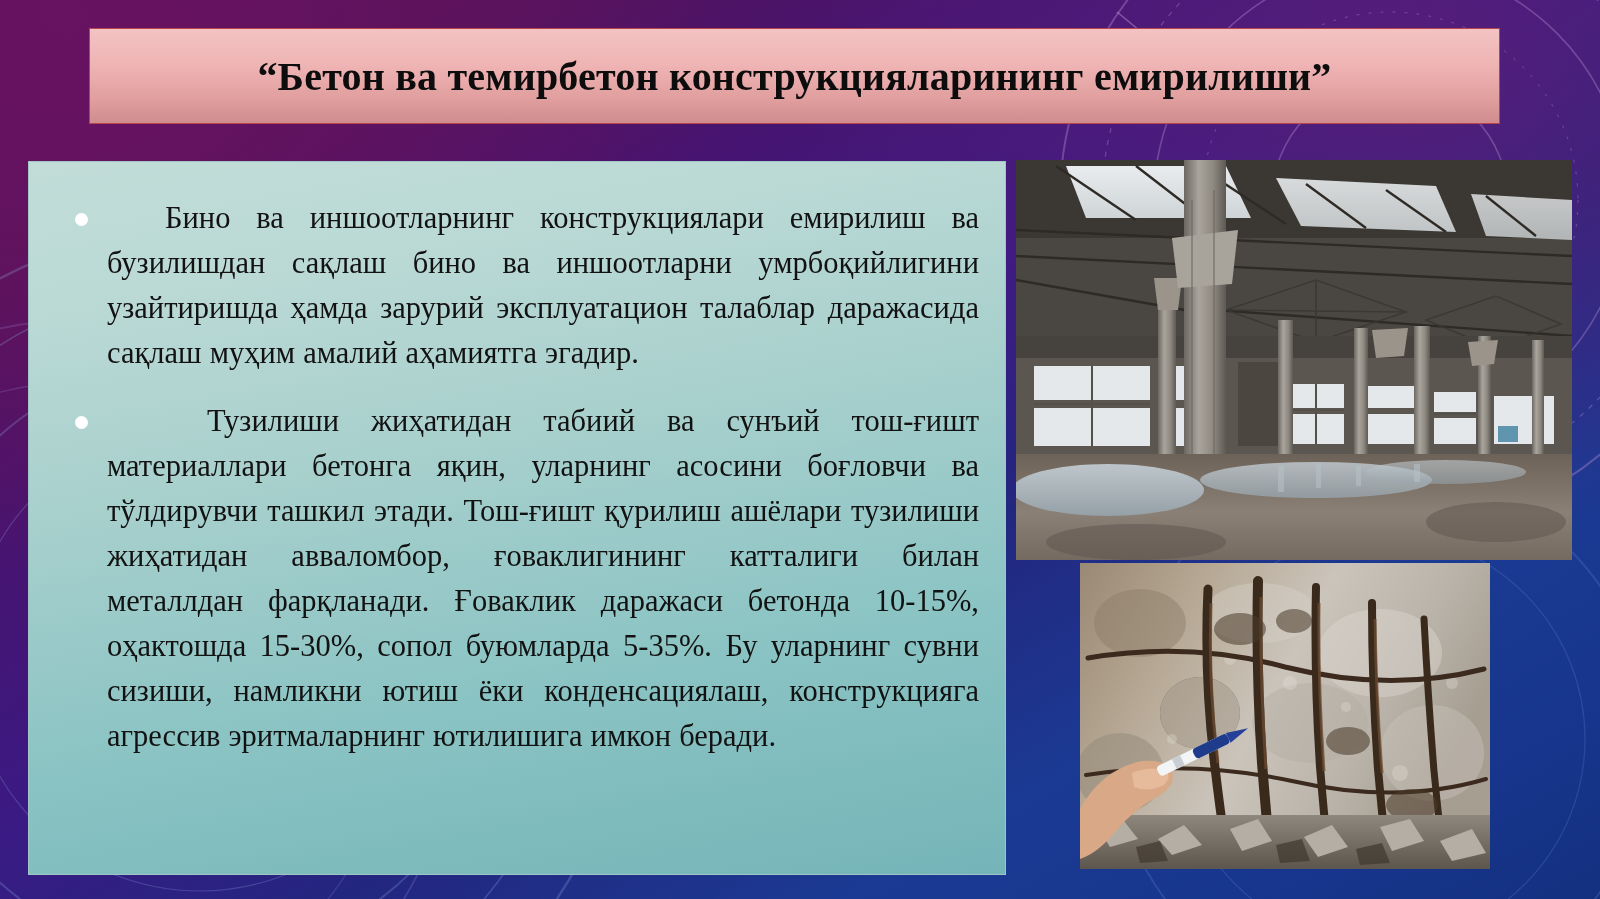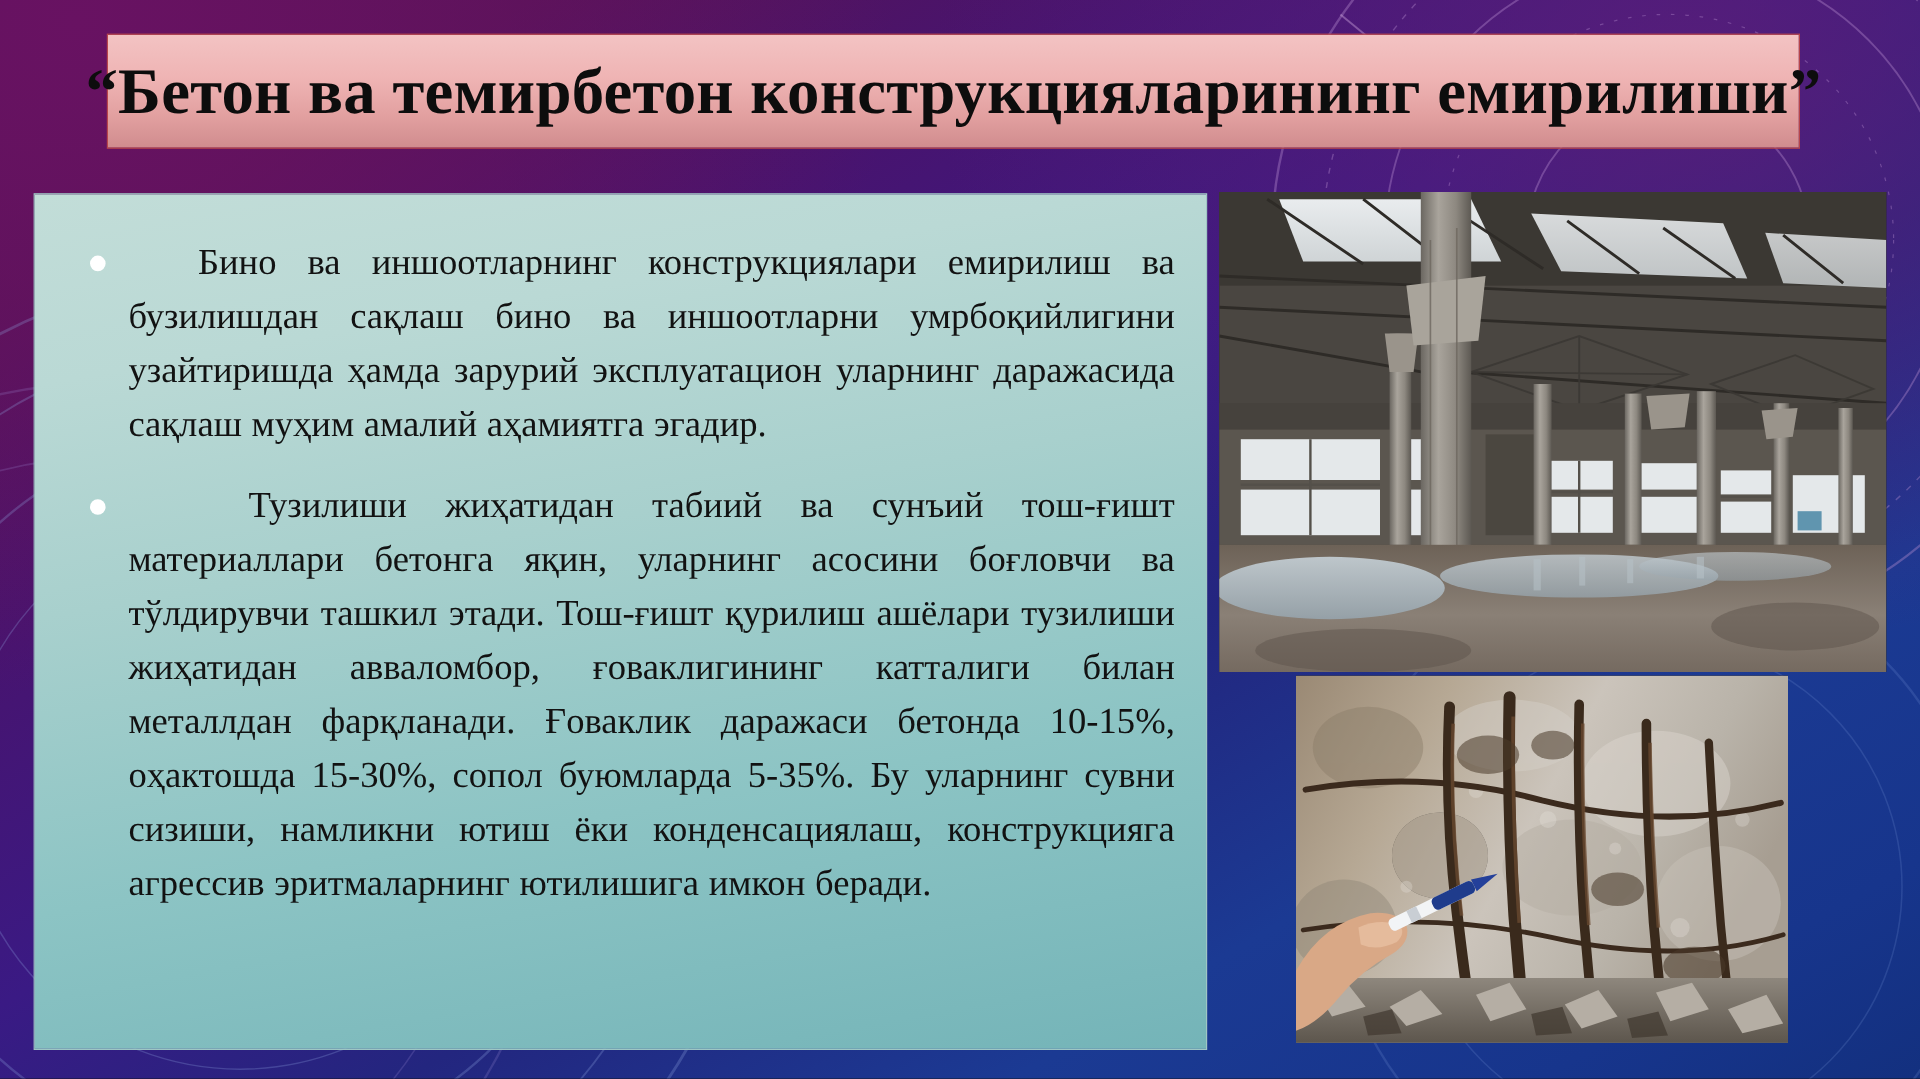--- a/index.html
+++ b/index.html
@@ -34,21 +34,21 @@
   .title-box{
     position:absolute;left:89px;top:28px;width:1411px;height:96px;
     background:linear-gradient(180deg,#f3c3c3 0%,#efb4b4 38%,#e2a0a0 72%,#d08c8e 100%);
     border:1.5px solid #b8454a;
     display:flex;align-items:center;justify-content:center;
     box-sizing:border-box;
   }
   .title-text{
     font-family:"Liberation Serif", serif;
     font-weight:bold;
-    font-size:54px;
+    font-size:40px;
     color:#0d0d0d;
     letter-spacing:.2px;
     white-space:nowrap;
   }
 
   
   .text-panel{
     position:absolute;left:28px;top:161px;width:978px;height:714px;
     background:linear-gradient(170deg,
         #c2ddd8 0%,
@@ -140,21 +140,21 @@
     </svg>
   </div>
 
   <div class="title-box">
     <div class="title-text">“Бетон ва темирбетон конструкцияларининг емирилиши”</div>
   </div>
 
   <div class="text-panel">
     <p class="para p1">
       <span class="bullet"></span>
-      <span>Бино ва иншоотларнинг конструкциялари емирилиш ва бузилишдан сақлаш бино ва иншоотларни умрбоқийлигини узайтиришда ҳамда зарурий эксплуатацион уларнинг даражасида сақлаш муҳим амалий аҳамиятга эгадир.</span>
+      <span>Бино ва иншоотларнинг конструкциялари емирилиш ва бузилишдан сақлаш бино ва иншоотларни умрбоқийлигини узайтиришда ҳамда зарурий эксплуатацион талаблар даражасида сақлаш муҳим амалий аҳамиятга эгадир.</span>
     </p>
     <p class="para p2">
       <span class="bullet"></span>
       <span>Тузилиши жиҳатидан табиий ва сунъий тош-ғишт материаллари бетонга яқин, уларнинг асосини  боғловчи ва тўлдирувчи ташкил этади. Тош-ғишт қурилиш ашёлари тузилиши жиҳатидан авваломбор, ғоваклигининг катталиги билан металлдан фарқланади. Ғоваклик даражаси  бетонда 10-15%, оҳактошда 15-30%, сопол буюмларда 5-35%. Бу уларнинг сувни сизиши, намликни ютиш ёки конденсациялаш, конструкцияга агрессив эритмаларнинг ютилишига имкон беради.</span>
     </p>
   </div>
 
   <div class="photo photo-1">
     <svg viewBox="0 0 556 400" preserveAspectRatio="none">
       <defs>

